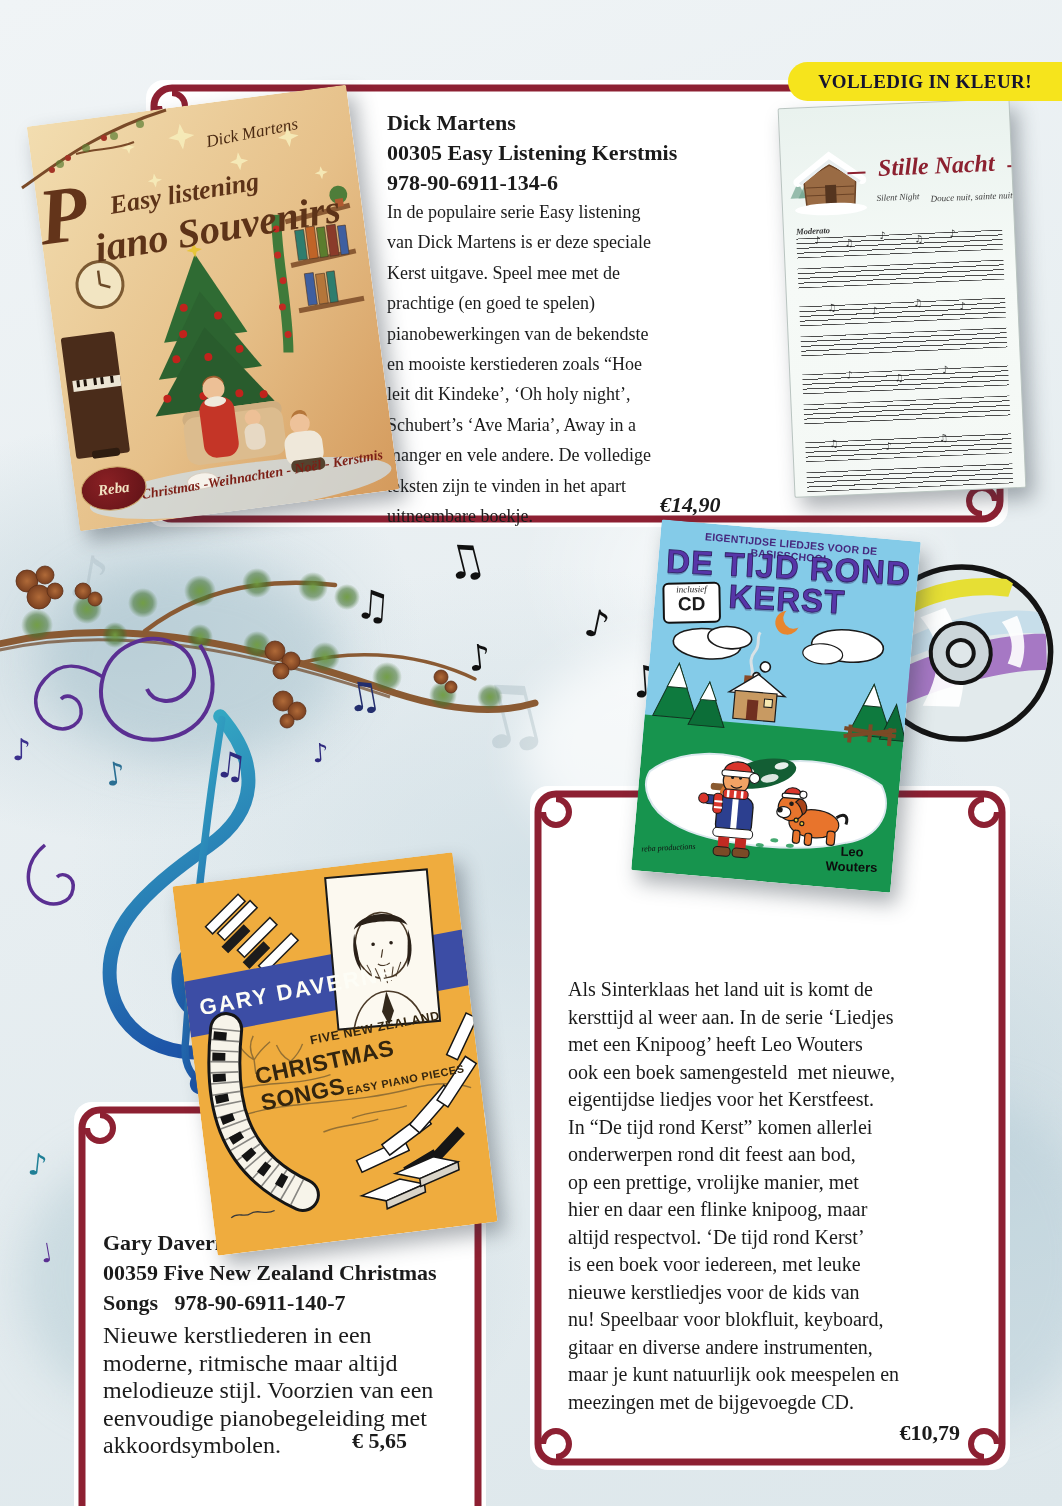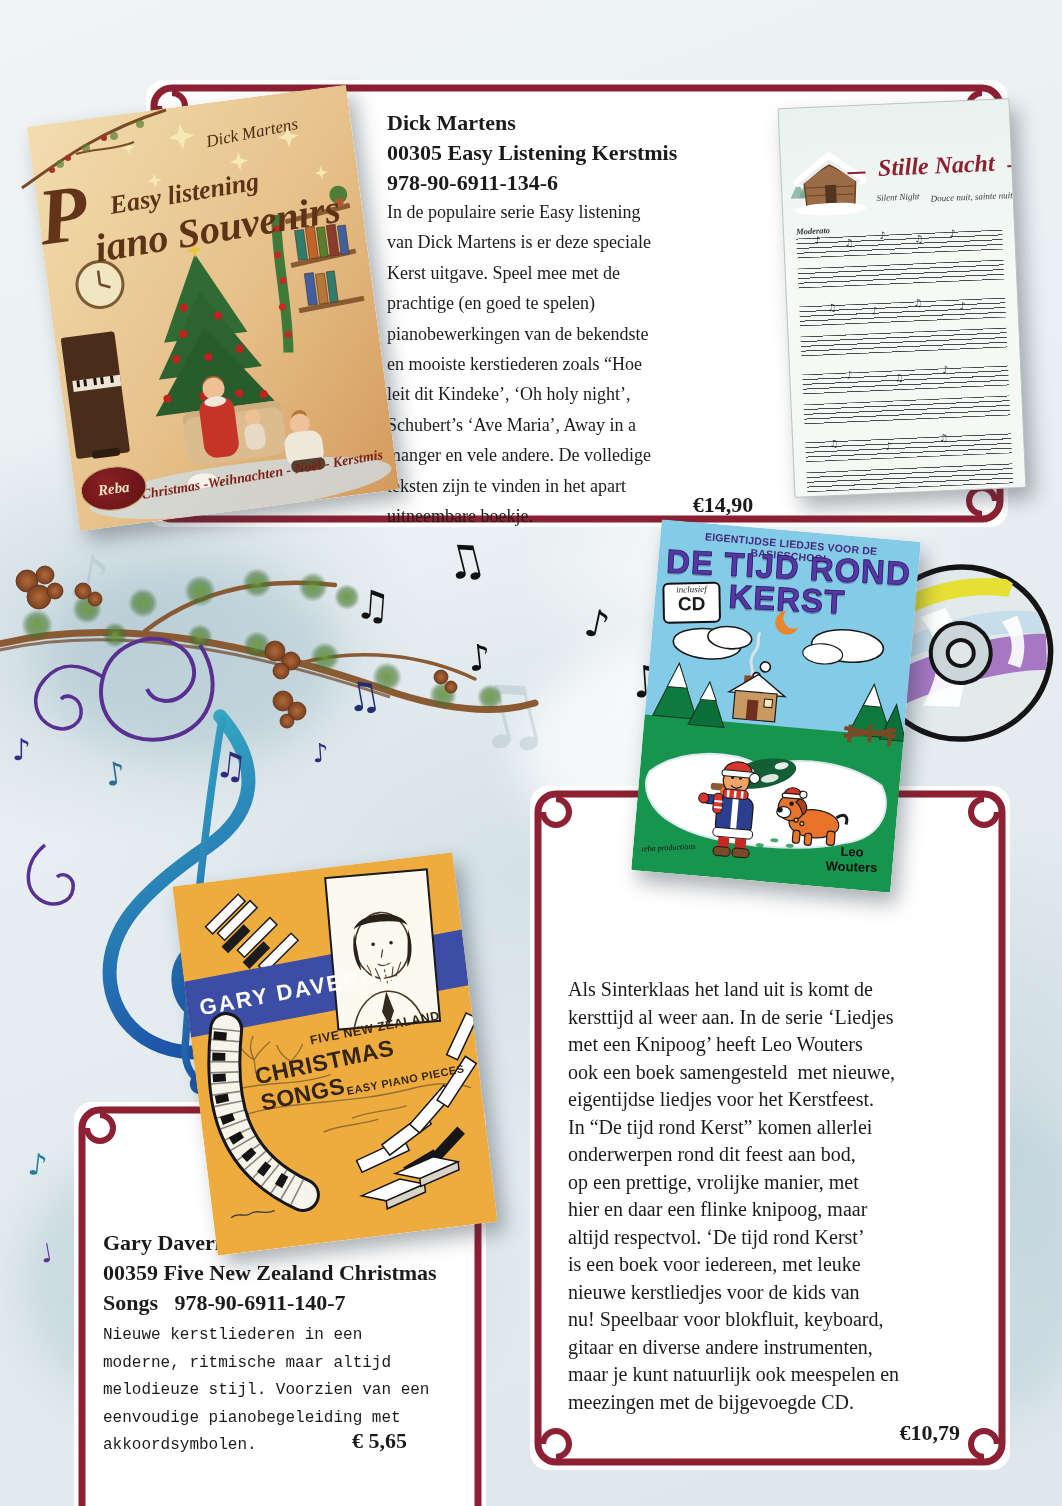--- a/index.html
+++ b/index.html
@@ -18,21 +18,21 @@
   .panel{position:absolute;background:#fff;border-radius:18px;z-index:2;}
   .panel svg{position:absolute;left:0;top:0;}
   .pb{fill:none;stroke:#8d2032;}
   
   .decor{position:absolute;z-index:1;}
   .note{position:absolute;z-index:1;font-family:"DejaVu Sans",sans-serif;line-height:1;}
   
   .h-block{position:absolute;z-index:3;font-weight:700;font-size:22px;line-height:30px;white-space:pre-wrap;}
   .b-block{position:absolute;z-index:3;white-space:pre-wrap;}
   .b1{left:387px;top:197px;width:372px;font-size:18px;line-height:30.4px;}
-  .b2{left:103px;top:1322px;width:370px;font-size:16px;line-height:27.5px;font-family:Liberation Mono, monospace;}
+  .b2{left:103px;top:1322px;width:370px;font-size:24px;line-height:27.5px;}
   .b3{left:568px;top:976px;width:404px;font-size:20px;line-height:27.5px;}
   .price{position:absolute;z-index:3;font-weight:700;font-size:22px;}
   
   .badge{position:absolute;left:788px;top:62px;width:274px;height:39px;z-index:6;
     background:#f6e41c;border-radius:20px 0 0 20px;display:flex;align-items:center;justify-content:center;
     font-weight:700;font-size:19px;letter-spacing:.4px;color:#14132f;}
   
   .photo{position:absolute;z-index:4;box-shadow:7px 11px 20px rgba(40,50,60,.38);border-radius:2px;}
   .cover1{left:52px;top:104px;width:322px;height:408px;transform:rotate(-7.5deg);overflow:hidden;}
   .cover2{left:646px;top:530px;width:260px;height:352px;transform:rotate(5deg);overflow:hidden;}
@@ -229,36 +229,39 @@
   <div class="panel" style="left:530px;top:786px;width:480px;height:684px;">
     <svg width="480" height="684" viewBox="0 0 480 684">
       <rect class="pb" x="8" y="8" width="464" height="668" rx="18" stroke-width="7"></rect>
       <path class="pb" d="M 26 13 A 13 13 0 1 1 13 26" stroke-width="6"></path>
       <path class="pb" d="M 454 13 A 13 13 0 1 0 467 26" stroke-width="6"></path>
       <path class="pb" d="M 467 658 A 13 13 0 1 0 454 671" stroke-width="6"></path>
       <path class="pb" d="M 13 658 A 13 13 0 1 1 26 671" stroke-width="6"></path>
     </svg>
   </div>
 
+  <div class="badge">
+    <span>VOLLEDIG IN KLEUR!</span>
+  </div>
 
   <div class="h-block" style="left:387px;top:108px;width:380px;">Dick Martens
 00305 Easy Listening Kerstmis
 978-90-6911-134-6</div>
   <div class="b-block b1">In de populaire serie Easy listening
 van Dick Martens is er deze speciale
 Kerst uitgave. Speel mee met de
 prachtige (en goed te spelen)
 pianobewerkingen van de bekendste
 en mooiste kerstiederen zoals “Hoe
 leit dit Kindeke’, ‘Oh holy night’,
 Schubert’s ‘Ave Maria’, Away in a
 manger en vele andere. De volledige
 teksten zijn te vinden in het apart
 uitneembare boekje.</div>
-  <div class="price" style="left:660px;top:492px;width:126px;text-align:center;">€14,90</div>
+  <div class="price" style="left:660px;top:492px;width:126px;text-align:left;font-style:italic;">€14,90</div>
 
   <div class="h-block" style="left:103px;top:1228px;width:375px;">Gary Daverne
 00359 Five New Zealand Christmas
 Songs   978-90-6911-140-7</div>
   <div class="b-block b2">Nieuwe kerstliederen in een
 moderne, ritmische maar altijd
 melodieuze stijl. Voorzien van een
 eenvoudige pianobegeleiding met
 akkoordsymbolen.</div>
   <div class="price" style="left:352px;top:1428px;width:110px;">€ 5,65</div>

